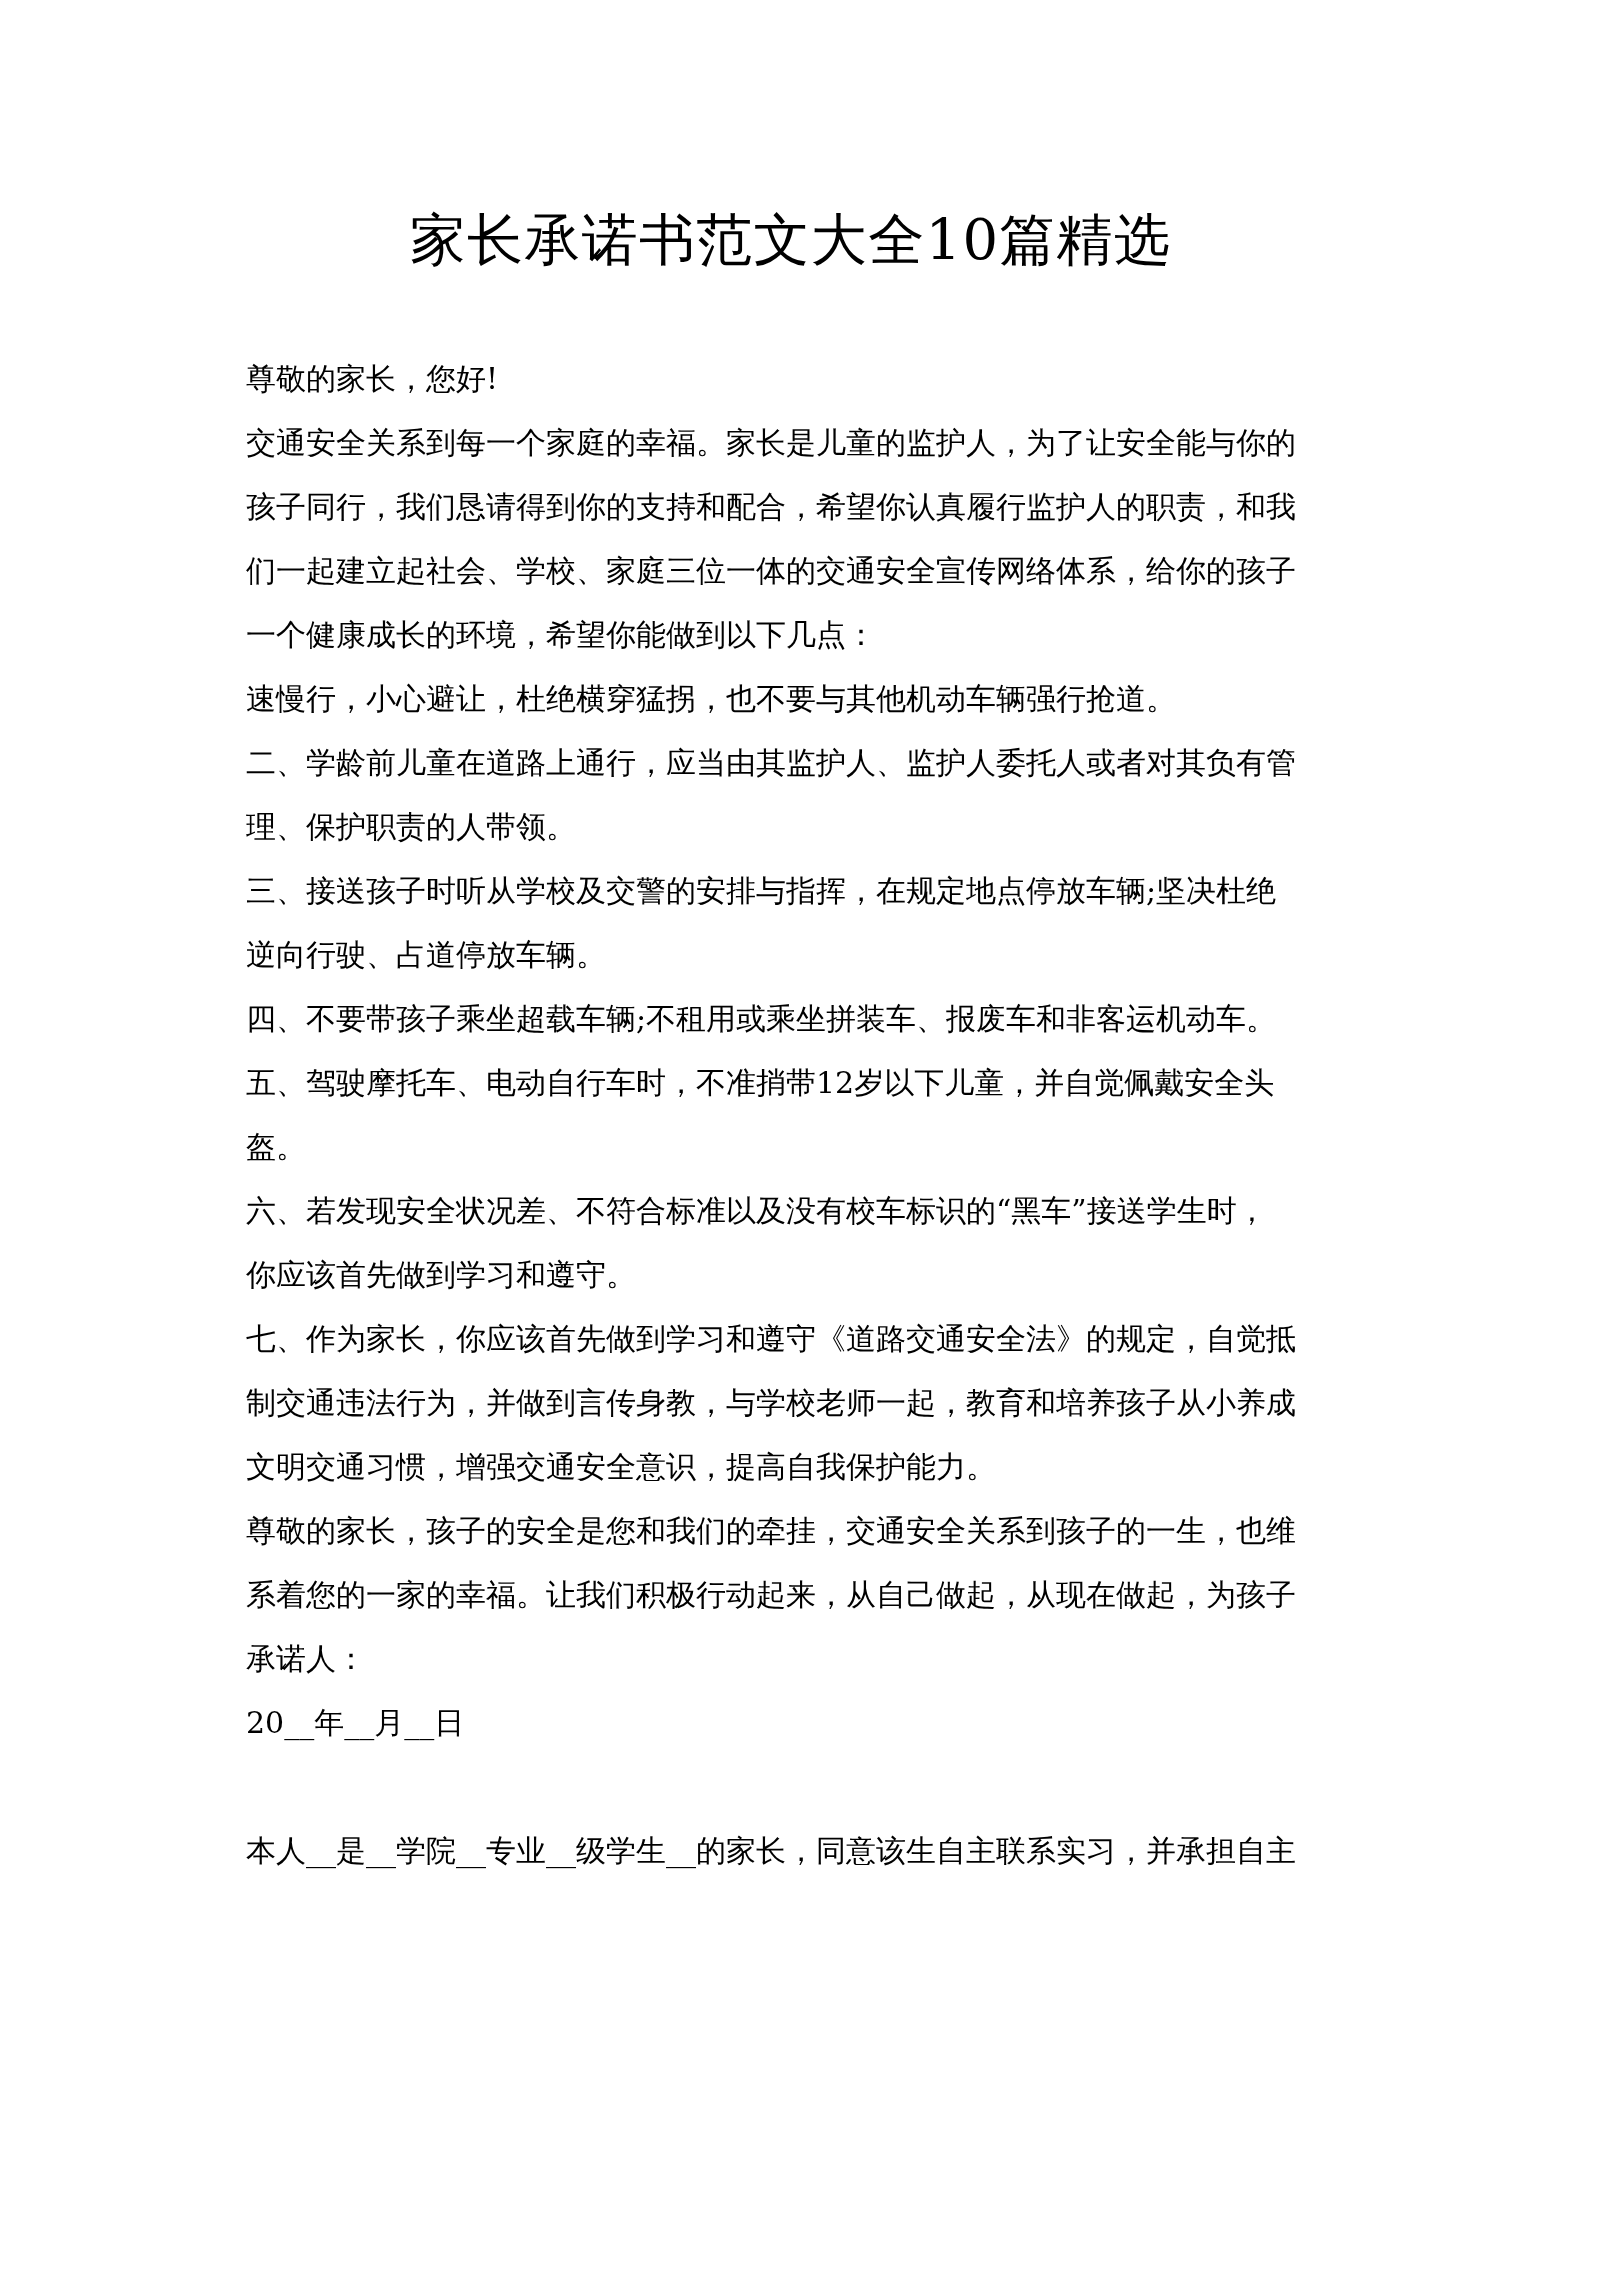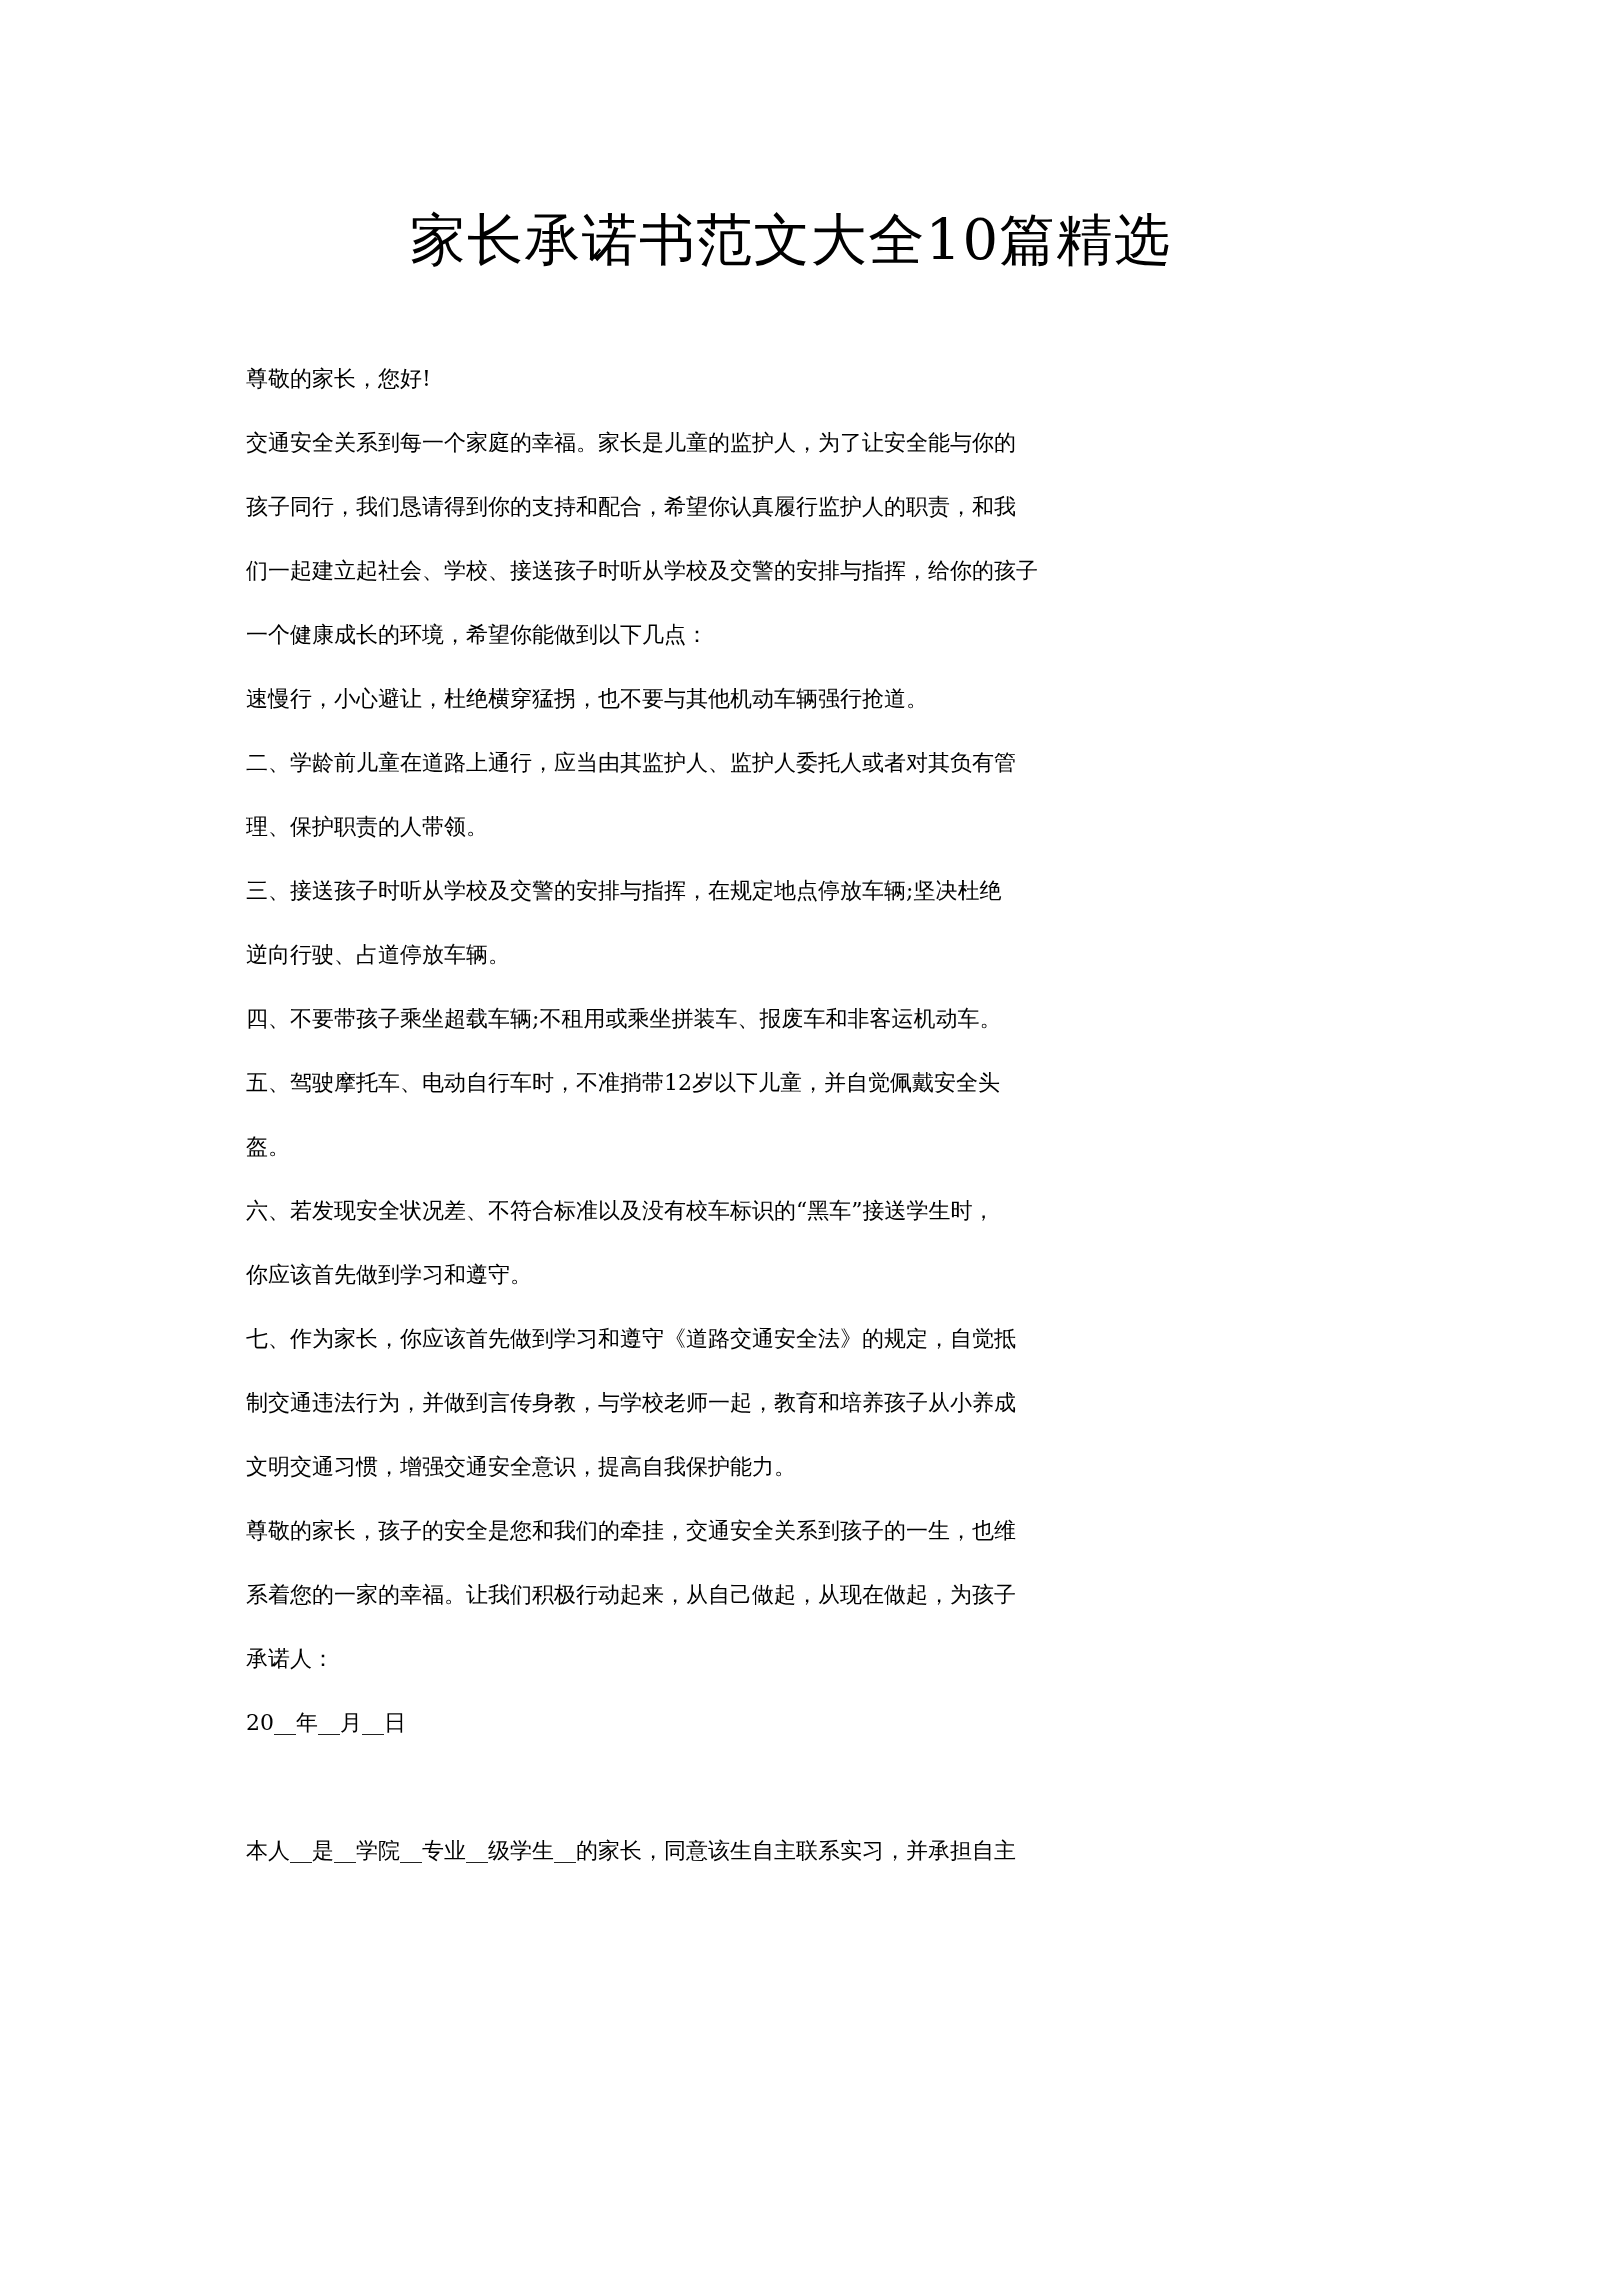--- a/index.html
+++ b/index.html
@@ -31,21 +31,21 @@
       font-size: 56px;
       line-height: 79px;
       letter-spacing: 1.3px;
       font-weight: normal;
     }
     .body-text {
       position: absolute;
       left: 246px;
       top: 347px;
       width: 1139px;
-      font-size: 22px;
+      font-size: 30px;
       line-height: 64px;
     }
     .line {
       white-space: nowrap;
       height: 64px;
       overflow: visible;
     }
     .gap {
       height: 64px;
     }
@@ -53,21 +53,21 @@
 </head>
 <body>
 
 <div class="page">
   <div class="title">家长承诺书范文大全10篇精选</div>
 
   <div class="body-text">
     <div class="line">尊敬的家长，您好!</div>
     <div class="line">交通安全关系到每一个家庭的幸福。家长是儿童的监护人，为了让安全能与你的</div>
     <div class="line">孩子同行，我们恳请得到你的支持和配合，希望你认真履行监护人的职责，和我</div>
-    <div class="line">们一起建立起社会、学校、接送孩子时听从学校及交警的安排与指挥，给你的孩子</div>
+    <div class="line">们一起建立起社会、学校、家庭三位一体的交通安全宣传网络体系，给你的孩子</div>
     <div class="line">一个健康成长的环境，希望你能做到以下几点：</div>
     <div class="line">速慢行，小心避让，杜绝横穿猛拐，也不要与其他机动车辆强行抢道。</div>
     <div class="line">二、学龄前儿童在道路上通行，应当由其监护人、监护人委托人或者对其负有管</div>
     <div class="line">理、保护职责的人带领。</div>
     <div class="line">三、接送孩子时听从学校及交警的安排与指挥，在规定地点停放车辆;坚决杜绝</div>
     <div class="line">逆向行驶、占道停放车辆。</div>
     <div class="line">四、不要带孩子乘坐超载车辆;不租用或乘坐拼装车、报废车和非客运机动车。</div>
     <div class="line">五、驾驶摩托车、电动自行车时，不准捎带12岁以下儿童，并自觉佩戴安全头</div>
     <div class="line">盔。</div>
     <div class="line">六、若发现安全状况差、不符合标准以及没有校车标识的“黑车”接送学生时，</div>

